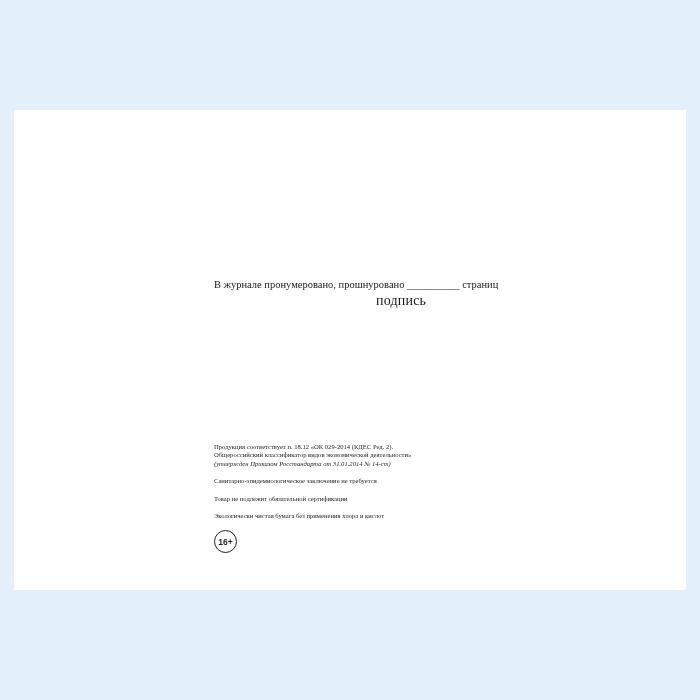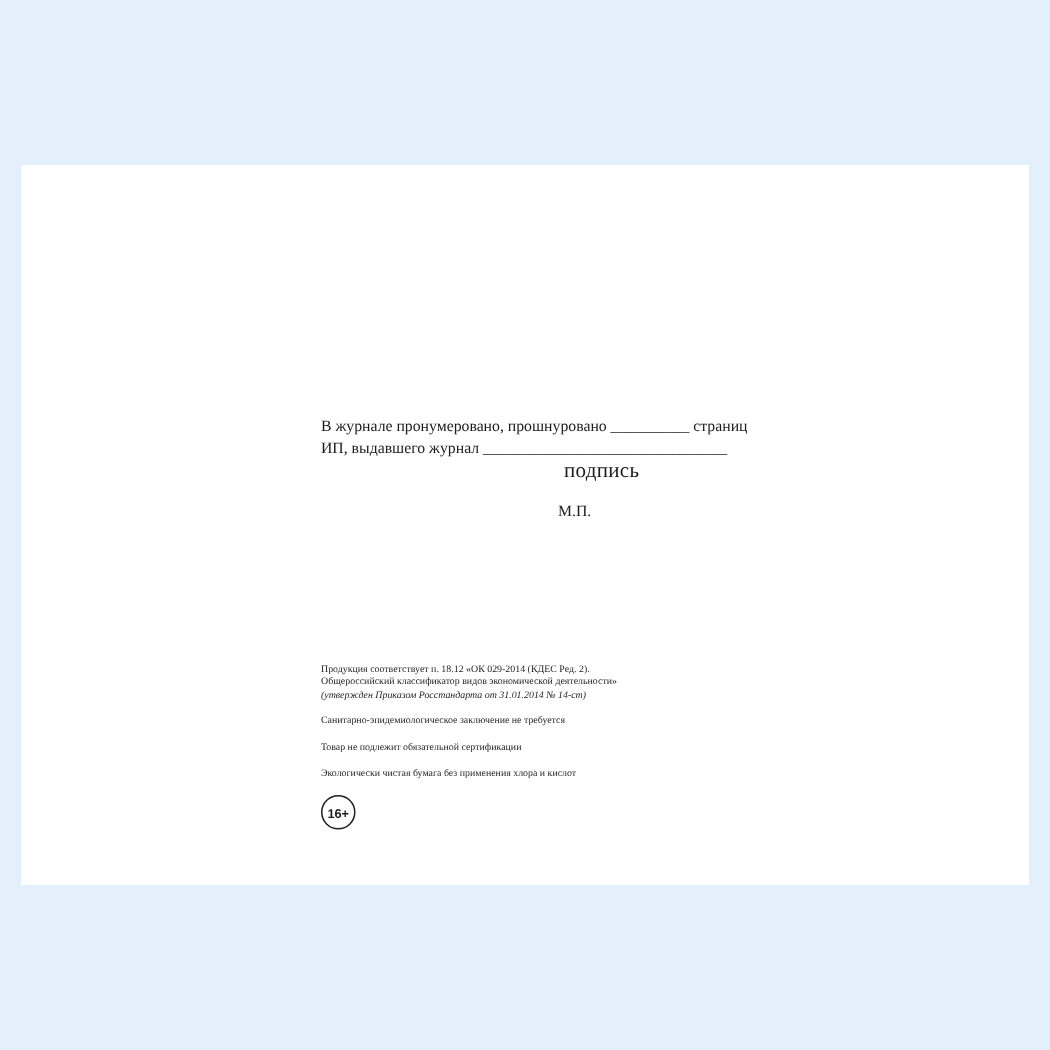--- a/index.html
+++ b/index.html
@@ -107,23 +107,21 @@
   }
 </style>
 </head>
 <body>
 
 <div class="stage">
   <div class="page">
 
     <div class="block-main">
       <div class="line">В журнале пронумеровано, прошнуровано __________ страниц</div>
-      <div class="line">ИП, выдавшего журнал _______________________________</div>
       <div class="sign-label">подпись</div>
-      <div class="mp">М.П.</div>
     </div>
 
     <div class="block-legal">
       <div class="legal-group">
         <div>Продукция соответствует п. 18.12 «ОК 029-2014 (КДЕС Ред. 2).</div>
         <div>Общероссийский классификатор видов экономической деятельности»</div>
         <div class="it">(утвержден Приказом Росстандарта от 31.01.2014 № 14-ст)</div>
       </div>
       <div class="legal-single">Санитарно-эпидемиологическое заключение не требуется</div>
       <div class="legal-single">Товар не подлежит обязательной сертификации</div>

